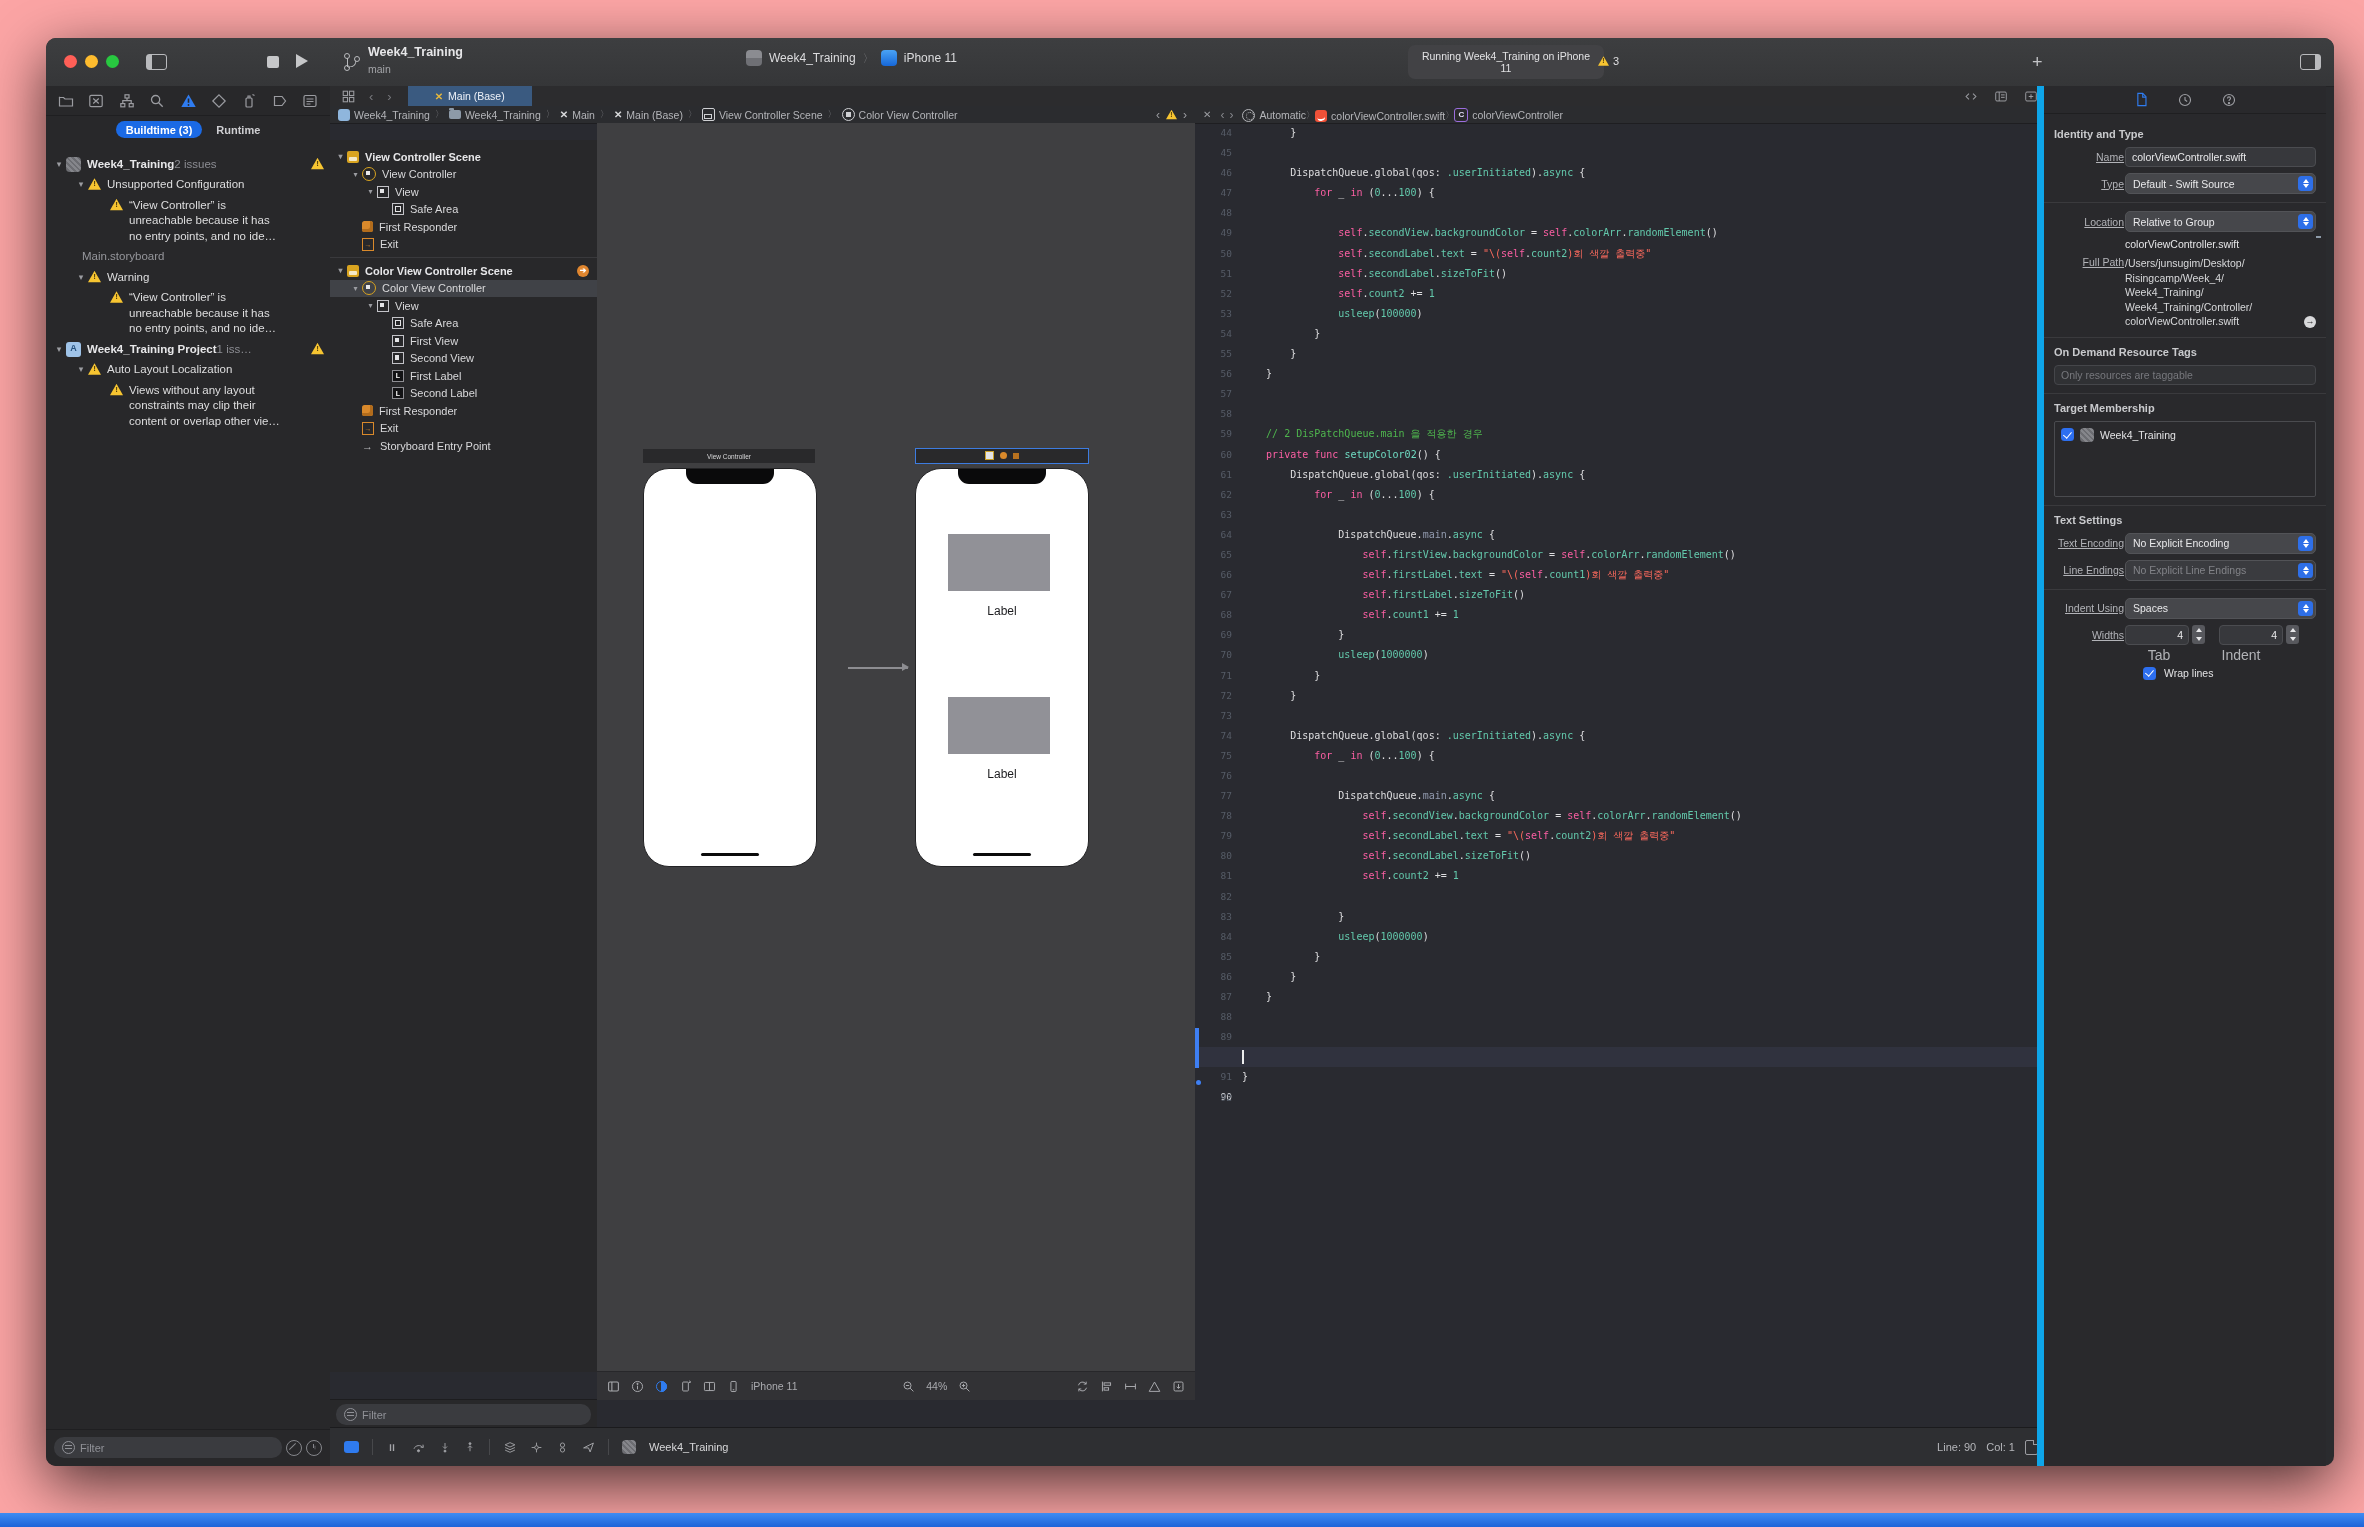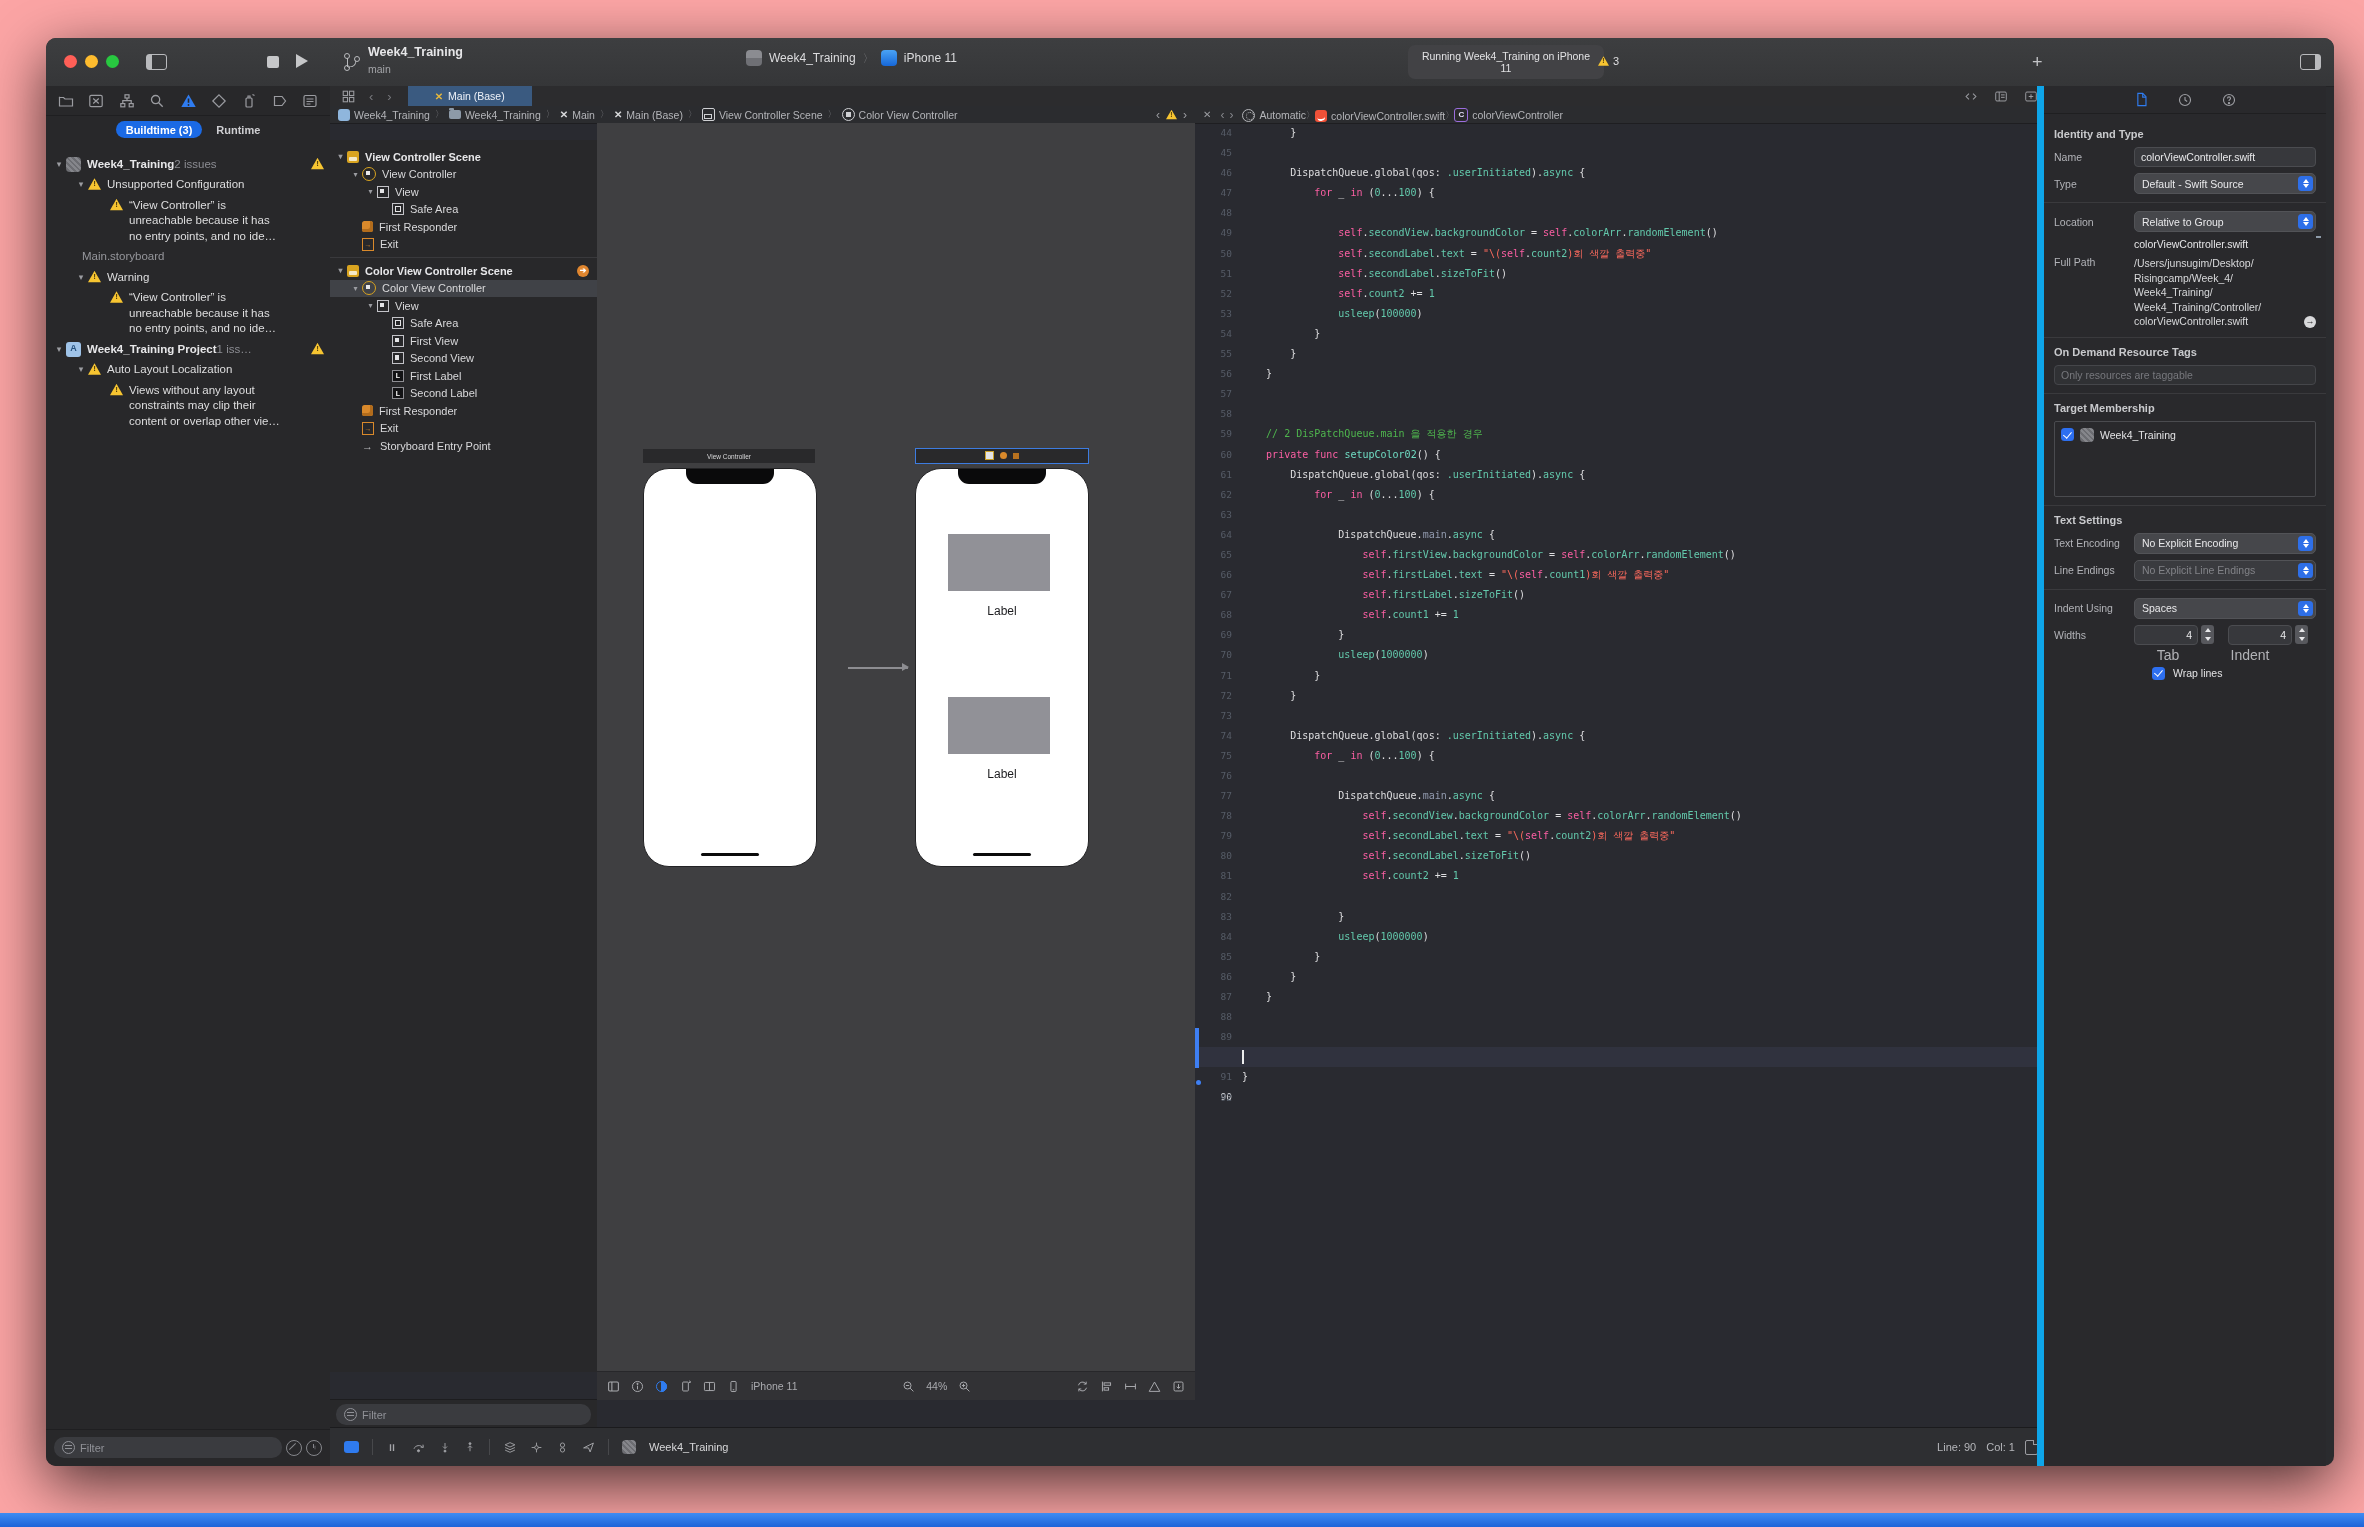--- a/index.html
+++ b/index.html
@@ -177,21 +177,21 @@
   .db-label{font-size:11px;color:#d7d7d9;}
   .db-right{margin-left:auto;display:flex;align-items:center;gap:10px;font-size:11px;color:#b5b6ba;}
   .doc-ic{width:11px;height:13px;border:1.2px solid #9b9ca1;border-radius:2px;position:relative;}
   .doc-ic::after{content:"";position:absolute;right:-1px;top:-1px;width:4px;height:4px;background:#2e2f32;border-left:1.2px solid #9b9ca1;border-bottom:1.2px solid #9b9ca1;}
   
   .inspector{position:absolute;right:8px;top:48px;width:282px;bottom:0;background:#29292c;border-left:7px solid #0ea5e9;font-size:10.5px;color:#b7b8bc;}
   .insp-tabs{height:27px;border-bottom:1px solid #1f1f21;display:flex;align-items:center;justify-content:center;gap:30px;color:#9b9ca1;}
   .insp-body{padding:6px 10px 0 10px;}
   .ih{font-size:11px;font-weight:700;color:#c9cacd;margin:8px 0 7px 0;}
   .irow{display:flex;align-items:center;margin-bottom:6px;}
-  .ilab{width:70px;margin-right:10px;flex:none;color:#b2b3b8;}
+  .ilab{width:70px;text-align:right;margin-right:1px;flex:none;color:#b2b3b8;text-decoration:underline;}
   .ifield{flex:1;height:18px;background:#37383c;border:1px solid #4b4c50;border-radius:4px;color:#e9e9eb;
           display:flex;align-items:center;padding:0 6px;}
   .idrop{flex:1;height:19px;background:#46474b;border:1px solid #525357;border-radius:5px;color:#e9e9eb;
          display:flex;align-items:center;padding:0 2px 0 7px;position:relative;}
   .idrop .dcap{margin-left:auto;width:15px;height:15px;background:#2e6fe8;border-radius:3.5px;position:relative;}
   .dcap::before{content:"";position:absolute;left:4.5px;top:3px;border-left:3px solid transparent;border-right:3px solid transparent;border-bottom:4px solid #fff;}
   .dcap::after{content:"";position:absolute;left:4.5px;bottom:3px;border-left:3px solid transparent;border-right:3px solid transparent;border-top:4px solid #fff;}
   .idrop.dim{color:#828388;background:#3a3b3f;}
   .ihr{border-top:1px solid #3a3a3d;margin:8px -10px 8px -10px;}
   .pathblock{flex:1;color:#d8d9db;line-height:14.5px;position:relative;padding-right:16px;}

